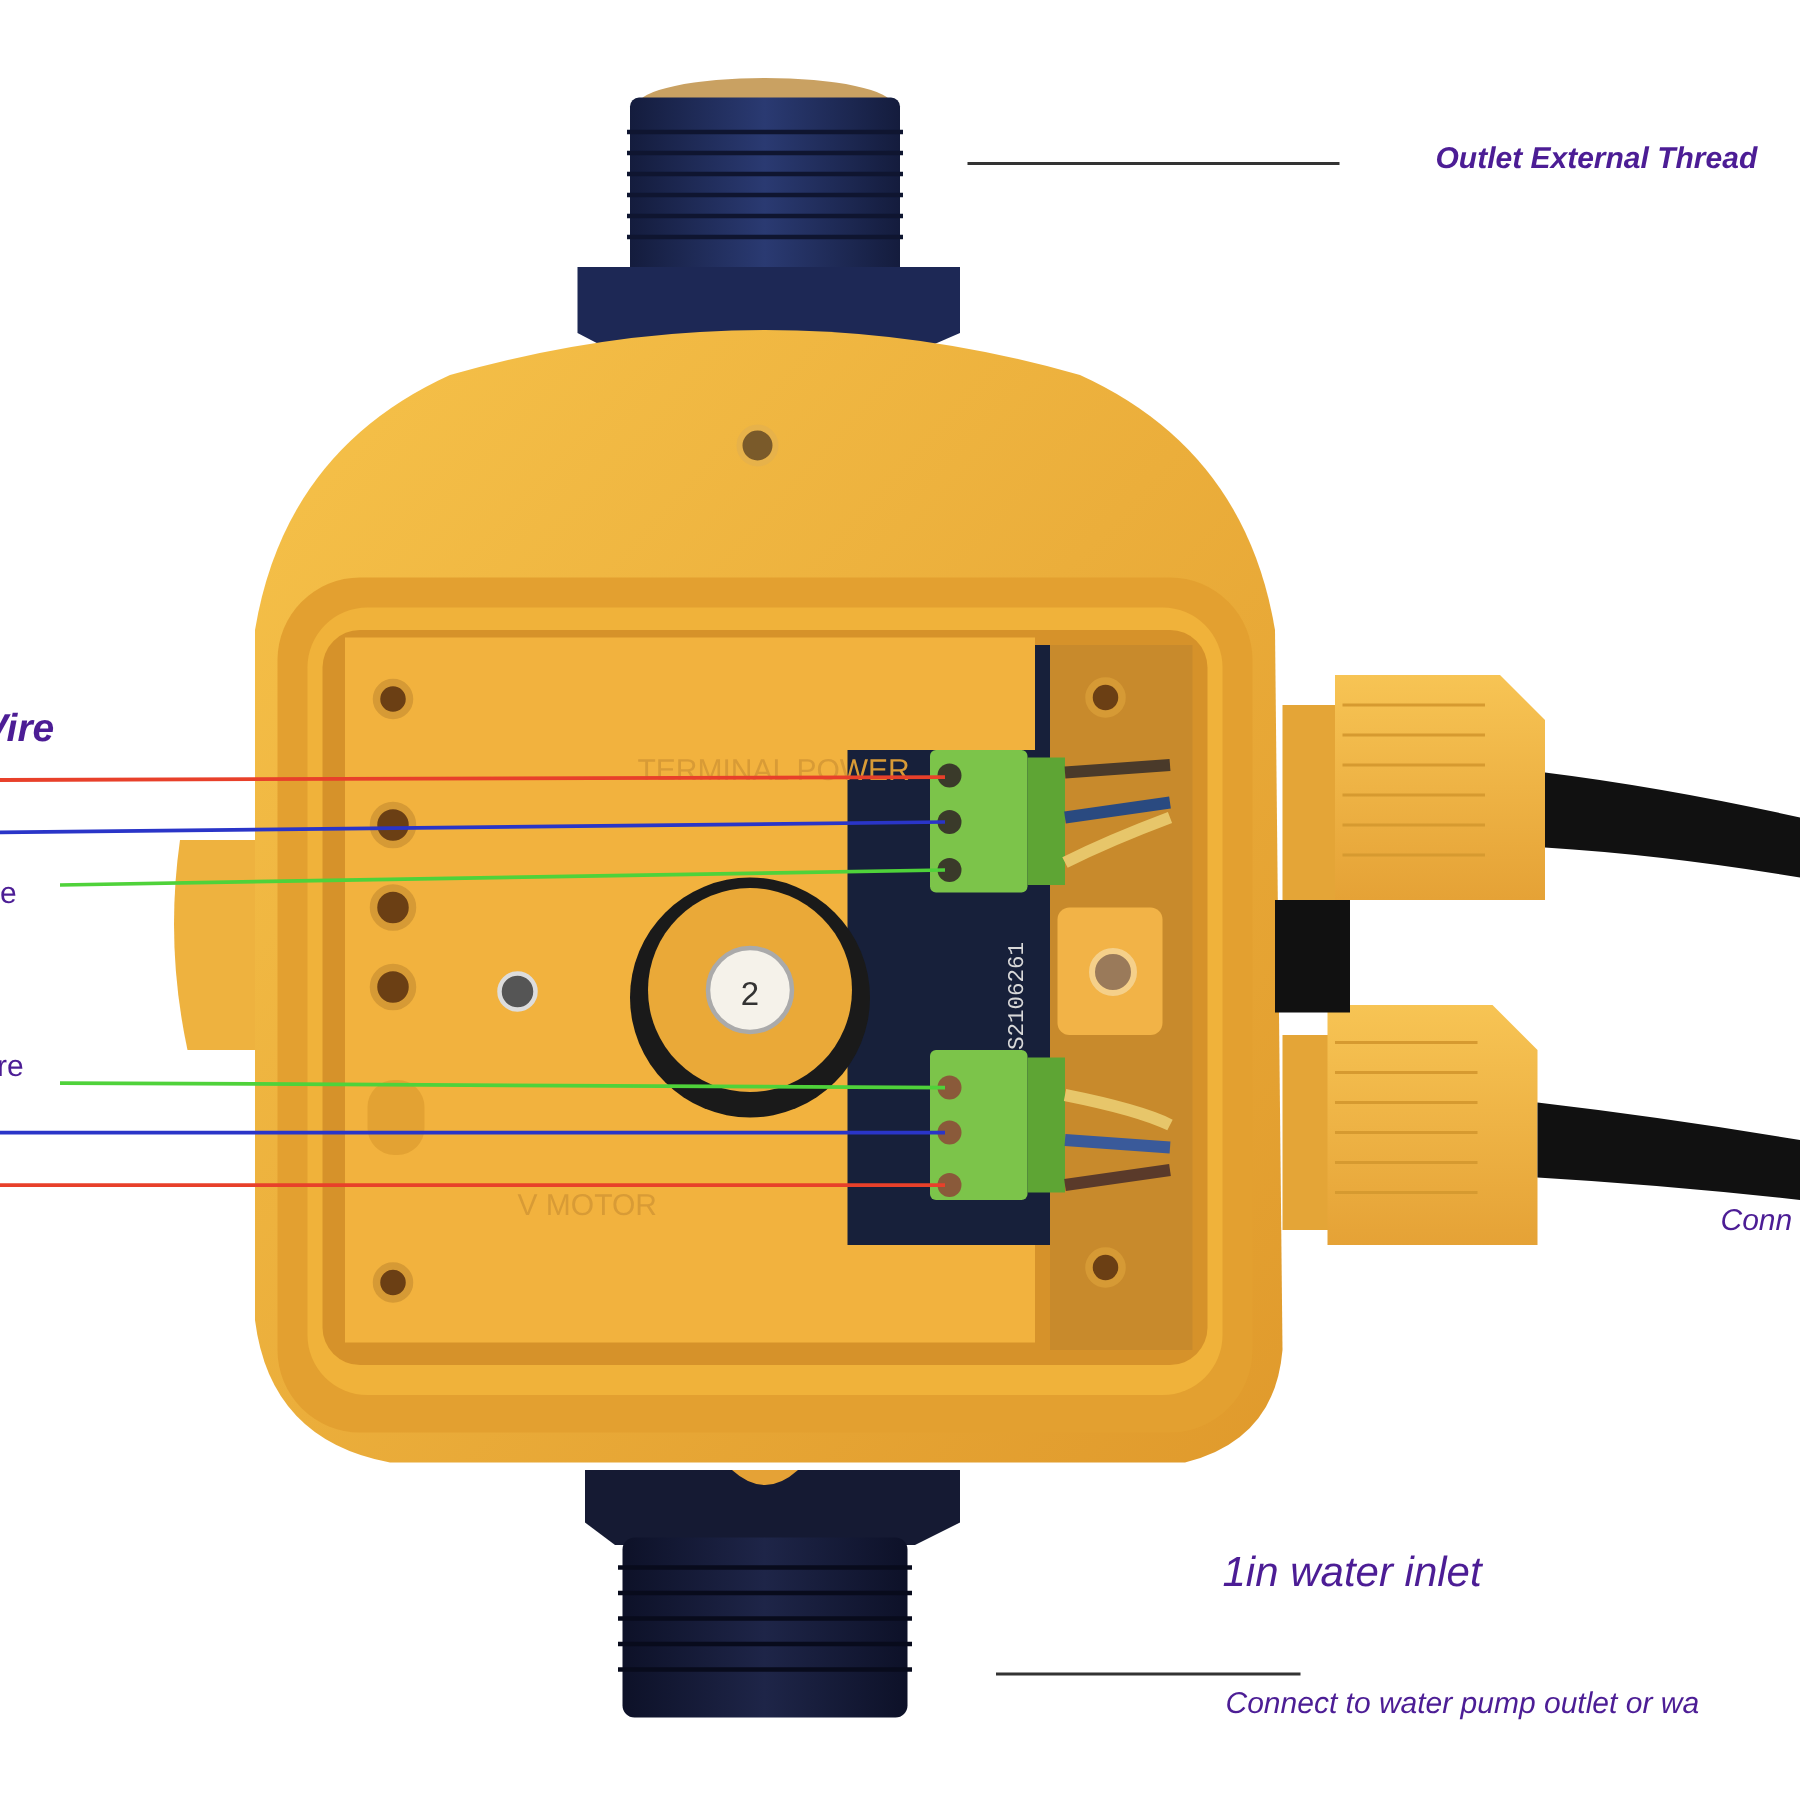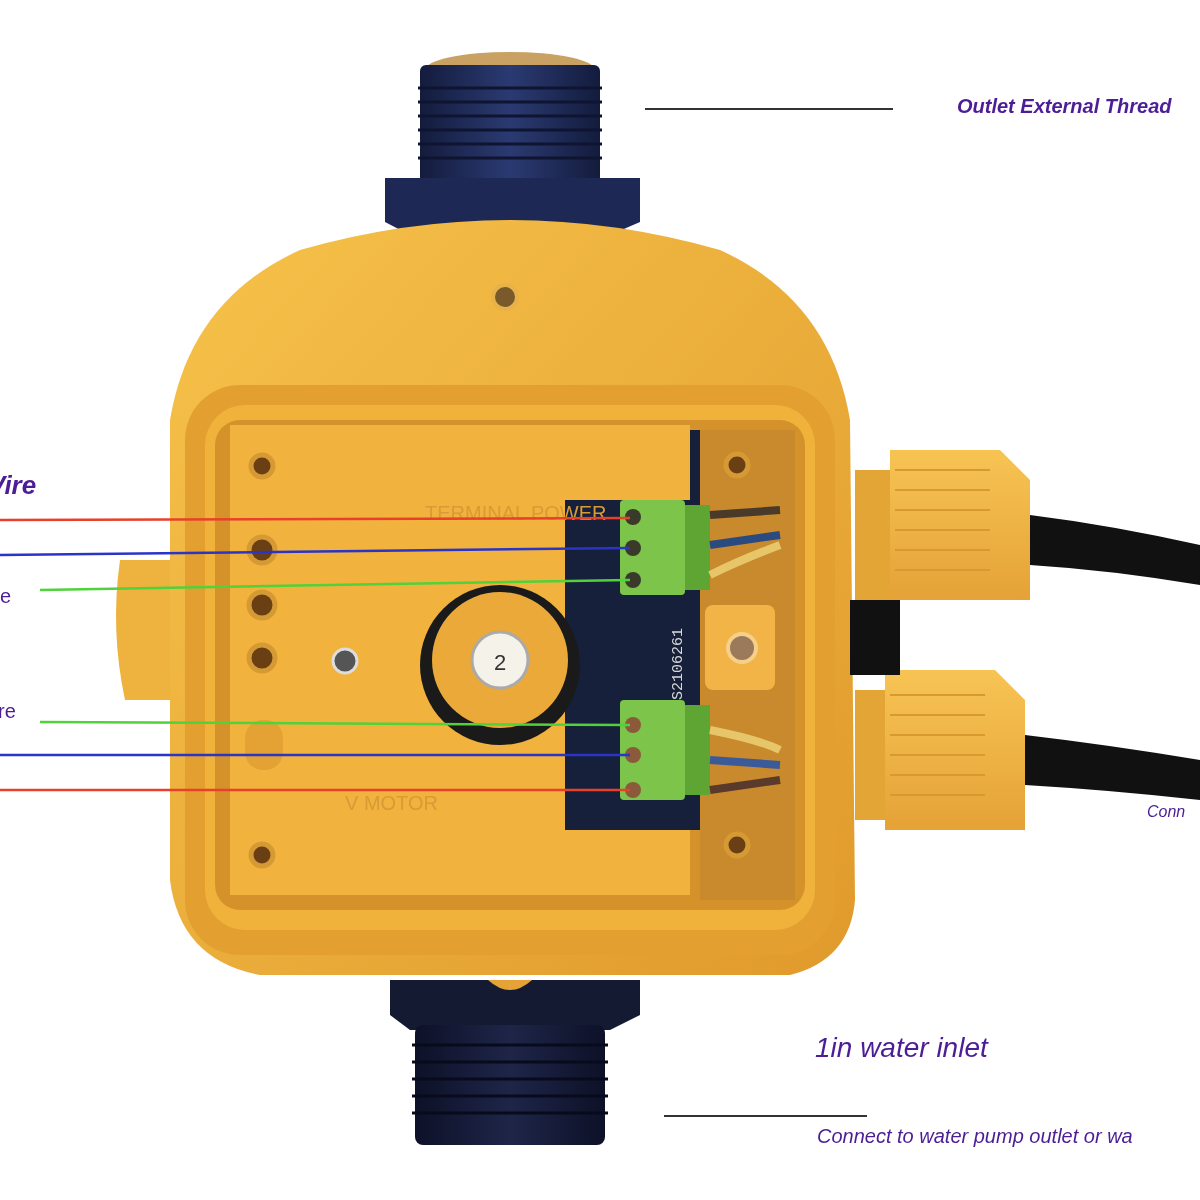--- a/index.html
+++ b/index.html
@@ -161,17 +161,17 @@
   </g>
 </svg>
 
 <div class="leader" style="left:645px; top:108px; width:248px;"></div>
 <div class="label" style="left:957px; top:95px; font-size:20px; font-weight:bold;">Outlet External Thread</div>
 
 <div class="label" style="left:-12px; top:470px; font-size:26px; font-weight:bold; font-style:italic;">Vire</div>
 <div class="label" style="left:0px; top:585px; font-size:20px; font-style:normal;">e</div>
 <div class="label" style="left:-2px; top:700px; font-size:20px; font-style:normal;">re</div>
 
-<div class="label" style="left:1147px; top:803px; font-size:16px;">Conn</div>
+<div class="label" style="left:1147px; top:803px; font-size:20px;">Conn</div>
 
 <div class="label" style="left:815px; top:1032px; font-size:28px;">1in water inlet</div>
 <div class="leader" style="left:664px; top:1115px; width:203px;"></div>
 <div class="label" style="left:817px; top:1125px; font-size:20px;">Connect to water pump outlet or wa</div>
 
 </body></html>

